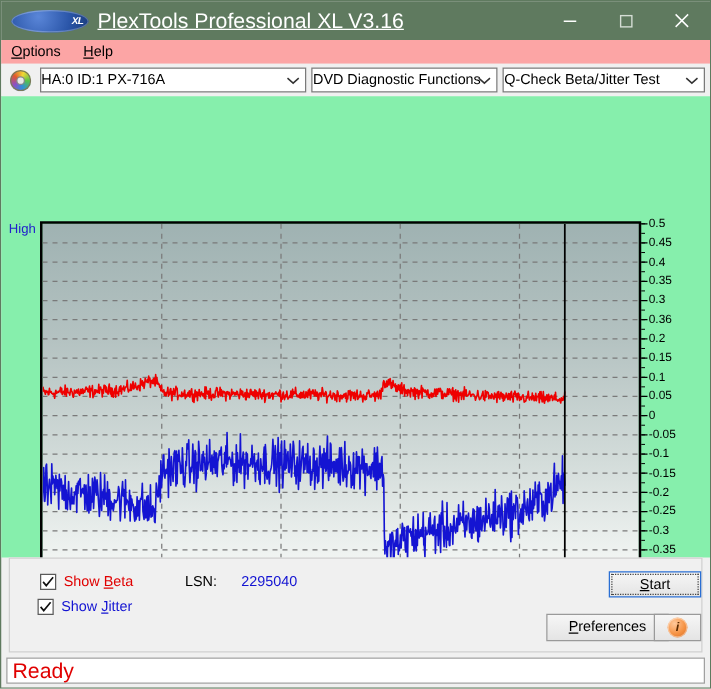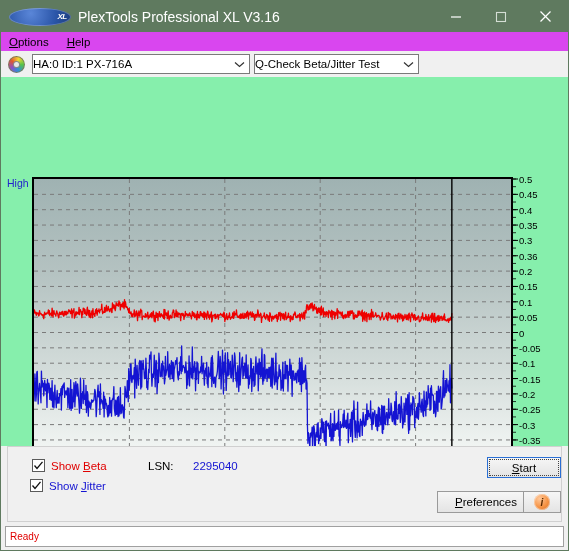--- a/index.html
+++ b/index.html
@@ -42,40 +42,41 @@
     font-style: italic;
     display: flex;
     align-items: center;
     justify-content: center;
     letter-spacing: -0.5px;
     box-shadow: inset 0 0 0 1px rgba(255,255,255,0.25);
     padding-left: 44px;
   }
   .title-text {
     color: #ffffff;
-    font-size: 14px;
+    font-size: 17px;
     white-space: nowrap;
+    text-decoration: underline;
   }
   .wincontrols {
     position: absolute;
     right: 0; top: 0;
     height: 31px;
     display: flex;
   }
   .wc {
     width: 45px; height: 31px;
     display: flex; align-items: center; justify-content: center;
     color: #ffffff;
   }
   .wc svg { display:block; }
 
   
   .menubar {
     height: 19px;
-    background: #d946ef;
+    background: #fca5a5;
     display: flex;
     align-items: center;
     flex: 0 0 auto;
     padding-left: 6px;
   }
   .menuitem {
     font-size: 11.5px;
     color: #000000;
     padding: 1px 7px 1px 2px;
     margin-right: 9px;
@@ -256,21 +257,21 @@
   .statusbar {
     flex: 0 0 auto;
     height: 21px;
     margin: 4px 4px 3px 4px;
     border: 1px solid #a0a0a0;
     background: #ffffff;
     display: flex; align-items: center;
     padding-left: 4px;
     box-sizing: border-box;
   }
-  .status-text { color: #e00000; font-size: 10px; }
+  .status-text { color: #e00000; font-size: 17px; }
 </style>
 </head>
 <body>
 
 <div id="app">
 
   <div class="titlebar">
     <div class="app-icon">XL</div>
     <div class="title-text">PlexTools Professional XL V3.16</div>
     <div class="wincontrols">
@@ -295,20 +296,28 @@
 
   <div class="menubar">
     <div class="menuitem"><u>O</u>ptions</div>
     <div class="menuitem"><u>H</u>elp</div>
   </div>
 
   <div class="toolbar">
     <div class="disc-icon"></div>
     <div class="combo c1">
       <span>HA:0 ID:1  PX-716A</span>
+      <span class="chev">
+        <svg width="11" height="7" viewBox="0 0 11 7">
+            <polyline points="1,1.5 5.5,5.5 10,1.5" fill="none" stroke="#333" stroke-width="1.2"></polyline>
+          </svg>
+      </span>
+    </div>
+    <div class="combo c2">
+      <span>DVD Diagnostic Functions</span>
       <span class="chev">
         <svg width="11" height="7" viewBox="0 0 11 7">
             <polyline points="1,1.5 5.5,5.5 10,1.5" fill="none" stroke="#333" stroke-width="1.2"></polyline>
           </svg>
       </span>
     </div>
     <div class="combo c3">
       <span>Q-Check Beta/Jitter Test</span>
       <span class="chev">
         <svg width="11" height="7" viewBox="0 0 11 7">

